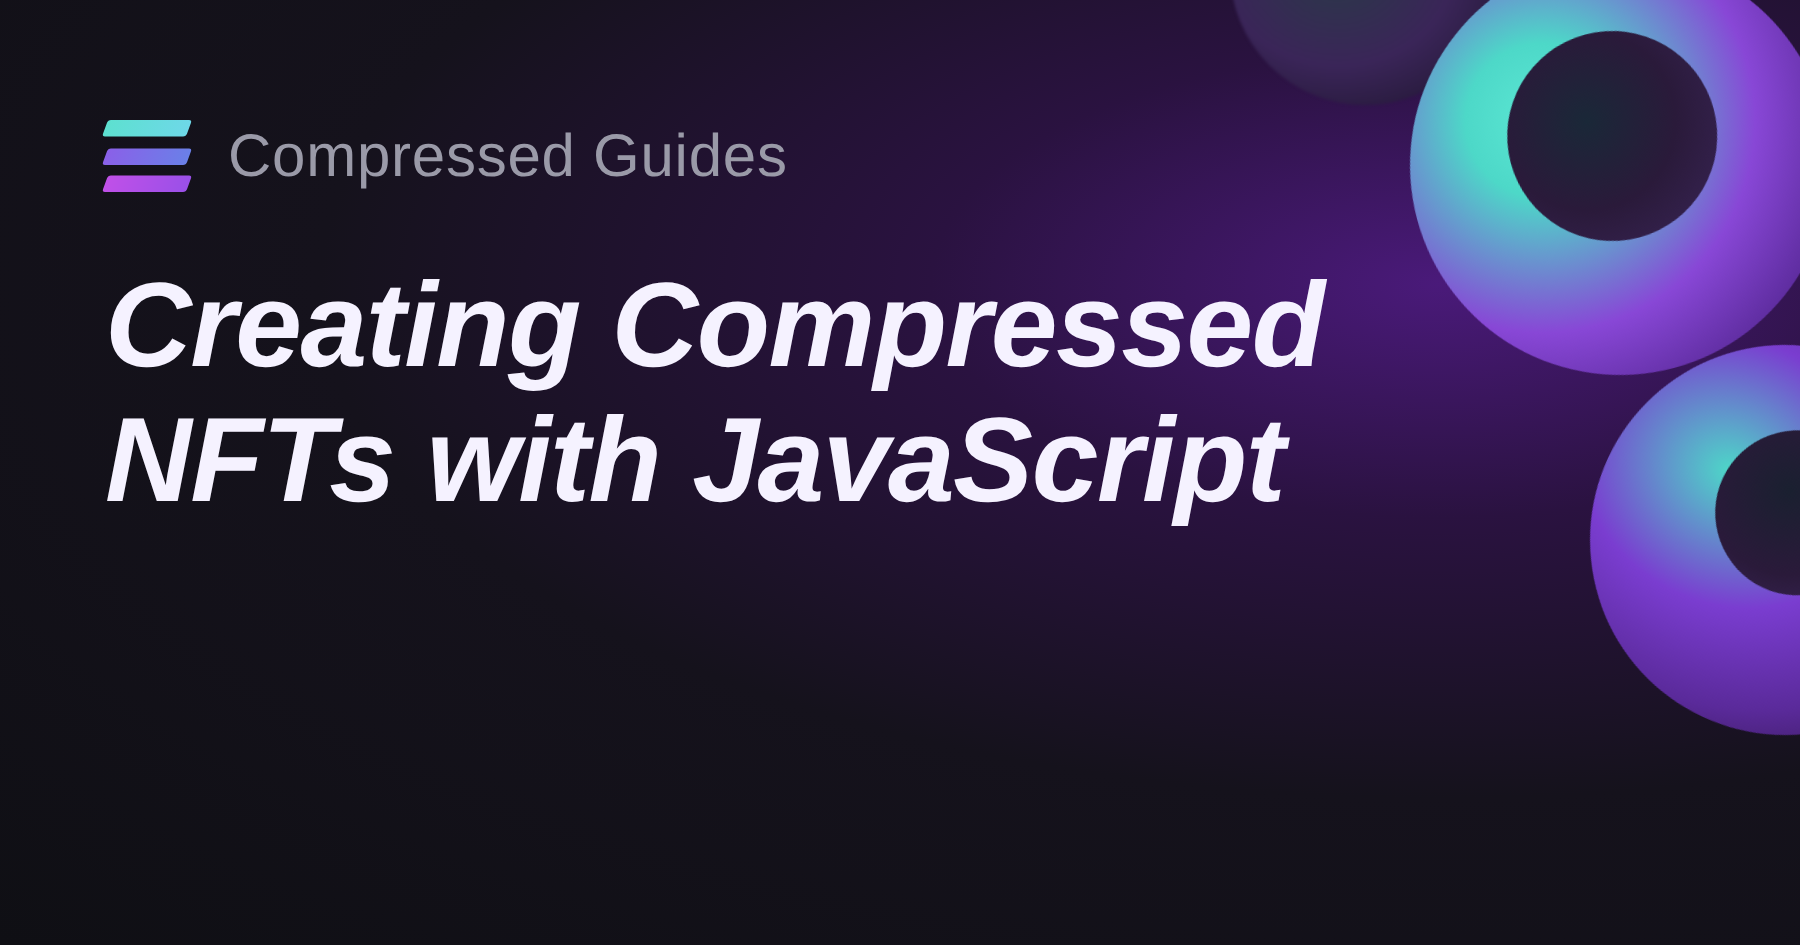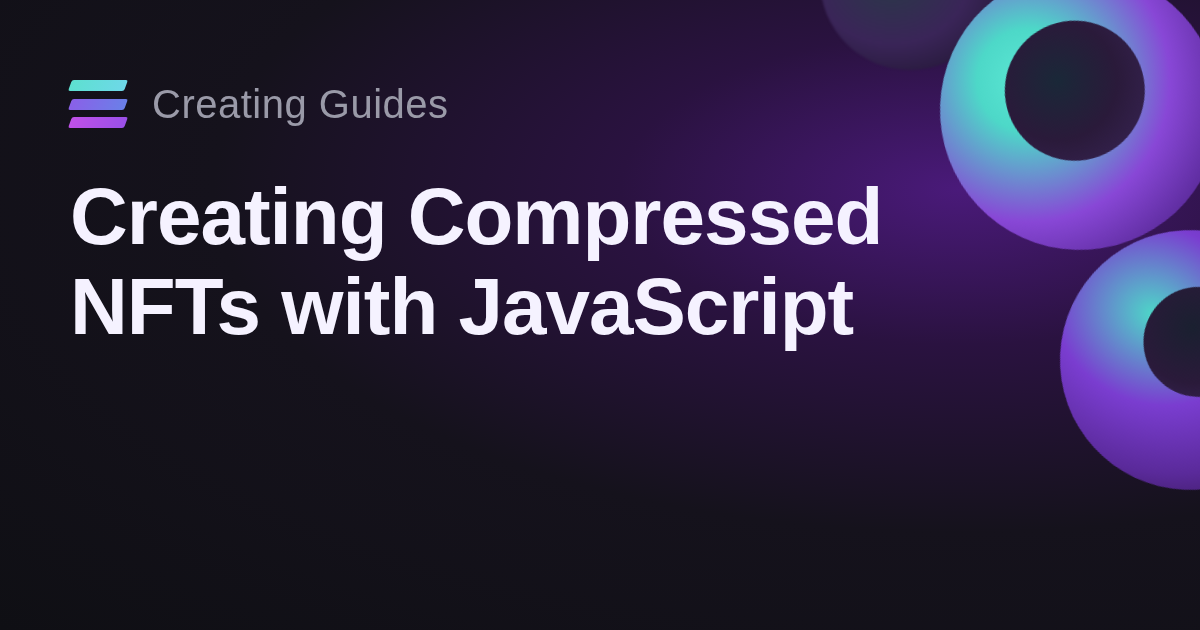--- a/index.html
+++ b/index.html
@@ -131,34 +131,35 @@
       letter-spacing: 0.5px;
     }
     
     .title {
       font-size: 80px;
       font-weight: 600;
       color: #f5f2ff;
       line-height: 1.12;
       letter-spacing: -1px;
       max-width: 1000px;
+      font-style: italic;
     }
   </style>
 </head>
 <body>
 
 <div class="decorative-shapes">
   <div class="cylinder-3"></div>
   <div class="cylinder-1"></div>
   <div class="cylinder-2"></div>
 </div>
 
 <div class="content">
   <div class="header">
     <div class="logo">
       <div class="logo-bar logo-bar-1"></div>
       <div class="logo-bar logo-bar-2"></div>
       <div class="logo-bar logo-bar-3"></div>
     </div>
-    <div class="category">Creating Guides</div>
+    <div class="category">Compressed Guides</div>
   </div>
   <h1 class="title">Creating Compressed NFTs with JavaScript</h1>
 </div>
 
 </body></html>

